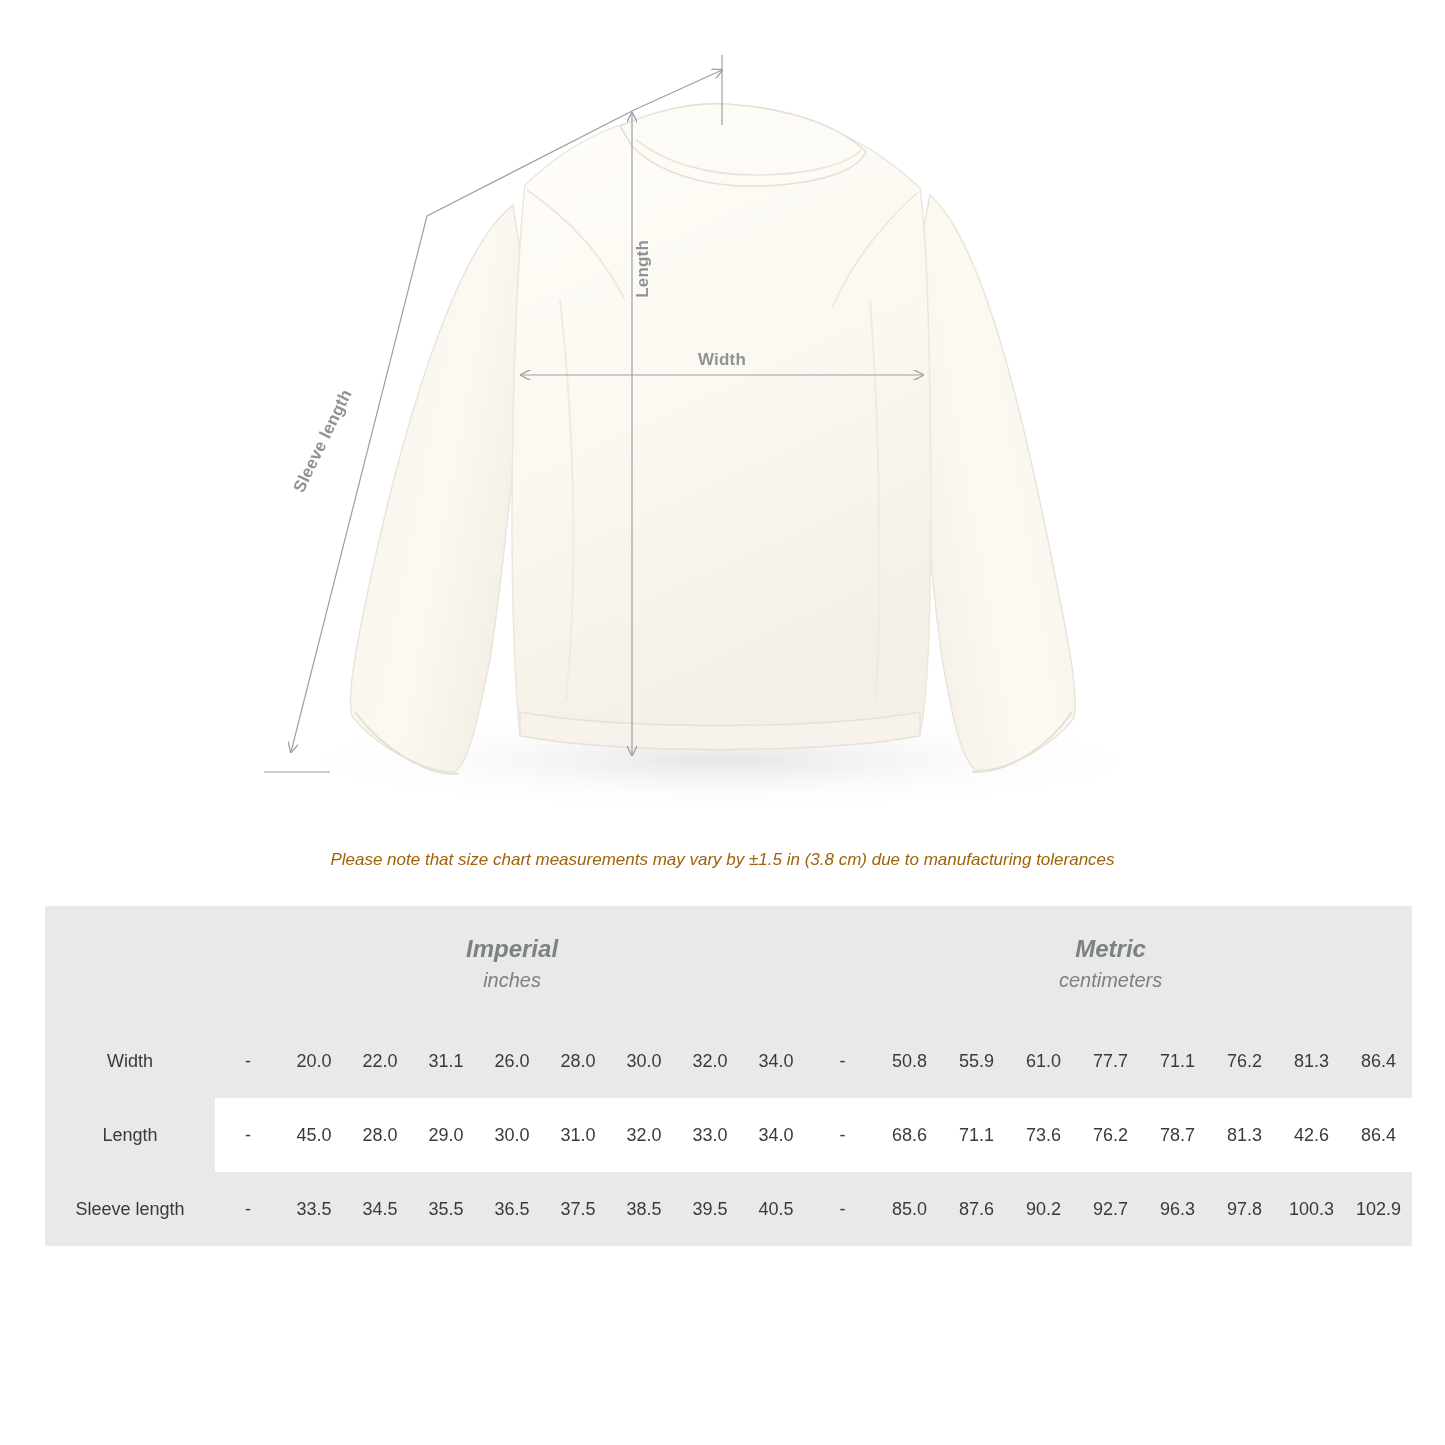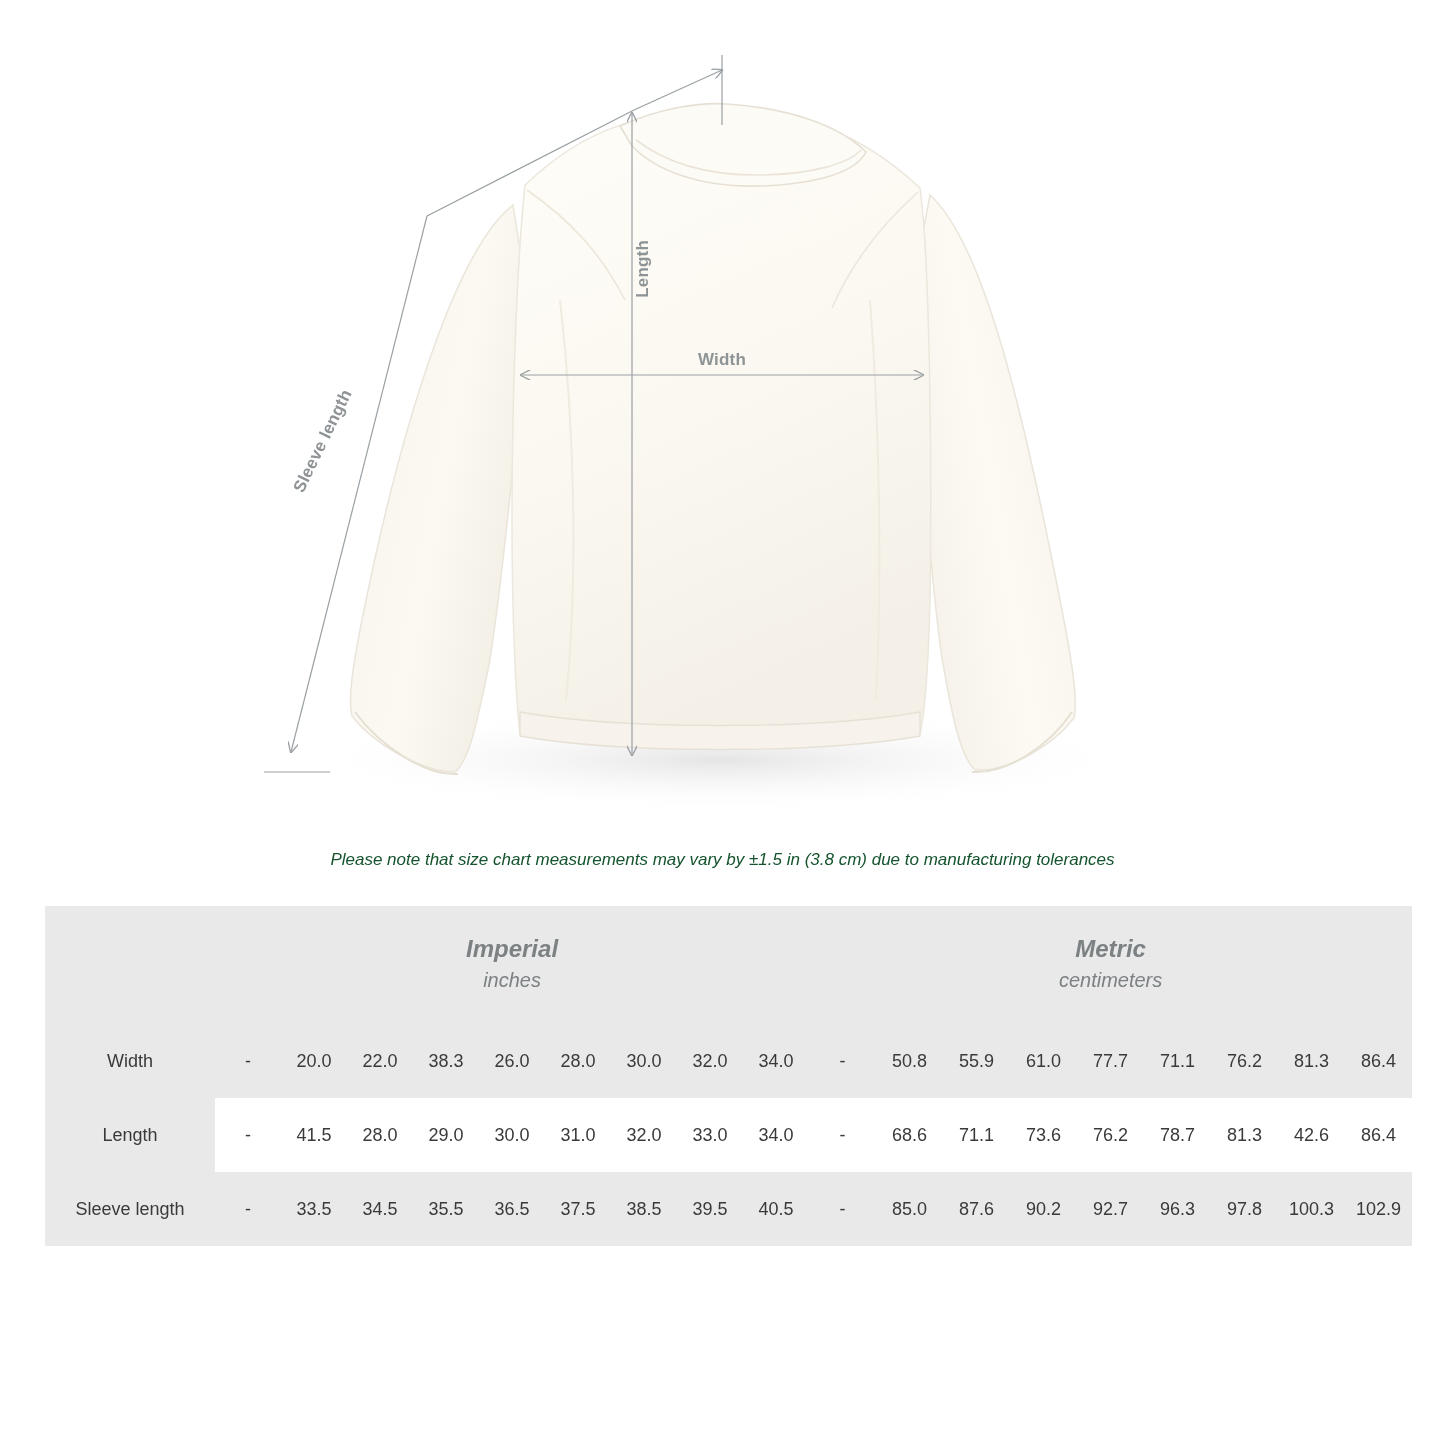--- a/index.html
+++ b/index.html
@@ -62,21 +62,21 @@
     text-align: center;
     font-size: 30px;
     font-weight: bold;
     color: #222;
     margin-top: 28px;
   }
   .subtitle {
     text-align: center;
     font-size: 17px;
     font-style: italic;
-    color: #14532d;
+    color: #a16207;
     margin-top: 20px;
   }
 
   
   .table-wrap {
     margin: 36px 45px 0 45px;
   }
   table.size-table {
     border-collapse: collapse;
     width: 1355px;
@@ -228,40 +228,40 @@
             <div class="system-unit">centimeters</div>
           </th>
         </tr>
       </thead>
       <tbody>
         <tr class="shade">
           <td class="first-col row-head">Width</td>
           <td>-</td>
           <td>20.0</td>
           <td>22.0</td>
-          <td>38.3</td>
+          <td>31.1</td>
           <td>26.0</td>
           <td>28.0</td>
           <td>30.0</td>
           <td>32.0</td>
           <td>34.0</td>
           <td>-</td>
           <td>50.8</td>
           <td>55.9</td>
           <td>61.0</td>
           <td>77.7</td>
           <td>71.1</td>
           <td>76.2</td>
           <td>81.3</td>
           <td>86.4</td>
         </tr>
         <tr class="plain">
           <td class="first-col row-head">Length</td>
           <td>-</td>
-          <td>41.5</td>
+          <td>45.0</td>
           <td>28.0</td>
           <td>29.0</td>
           <td>30.0</td>
           <td>31.0</td>
           <td>32.0</td>
           <td>33.0</td>
           <td>34.0</td>
           <td>-</td>
           <td>68.6</td>
           <td>71.1</td>

